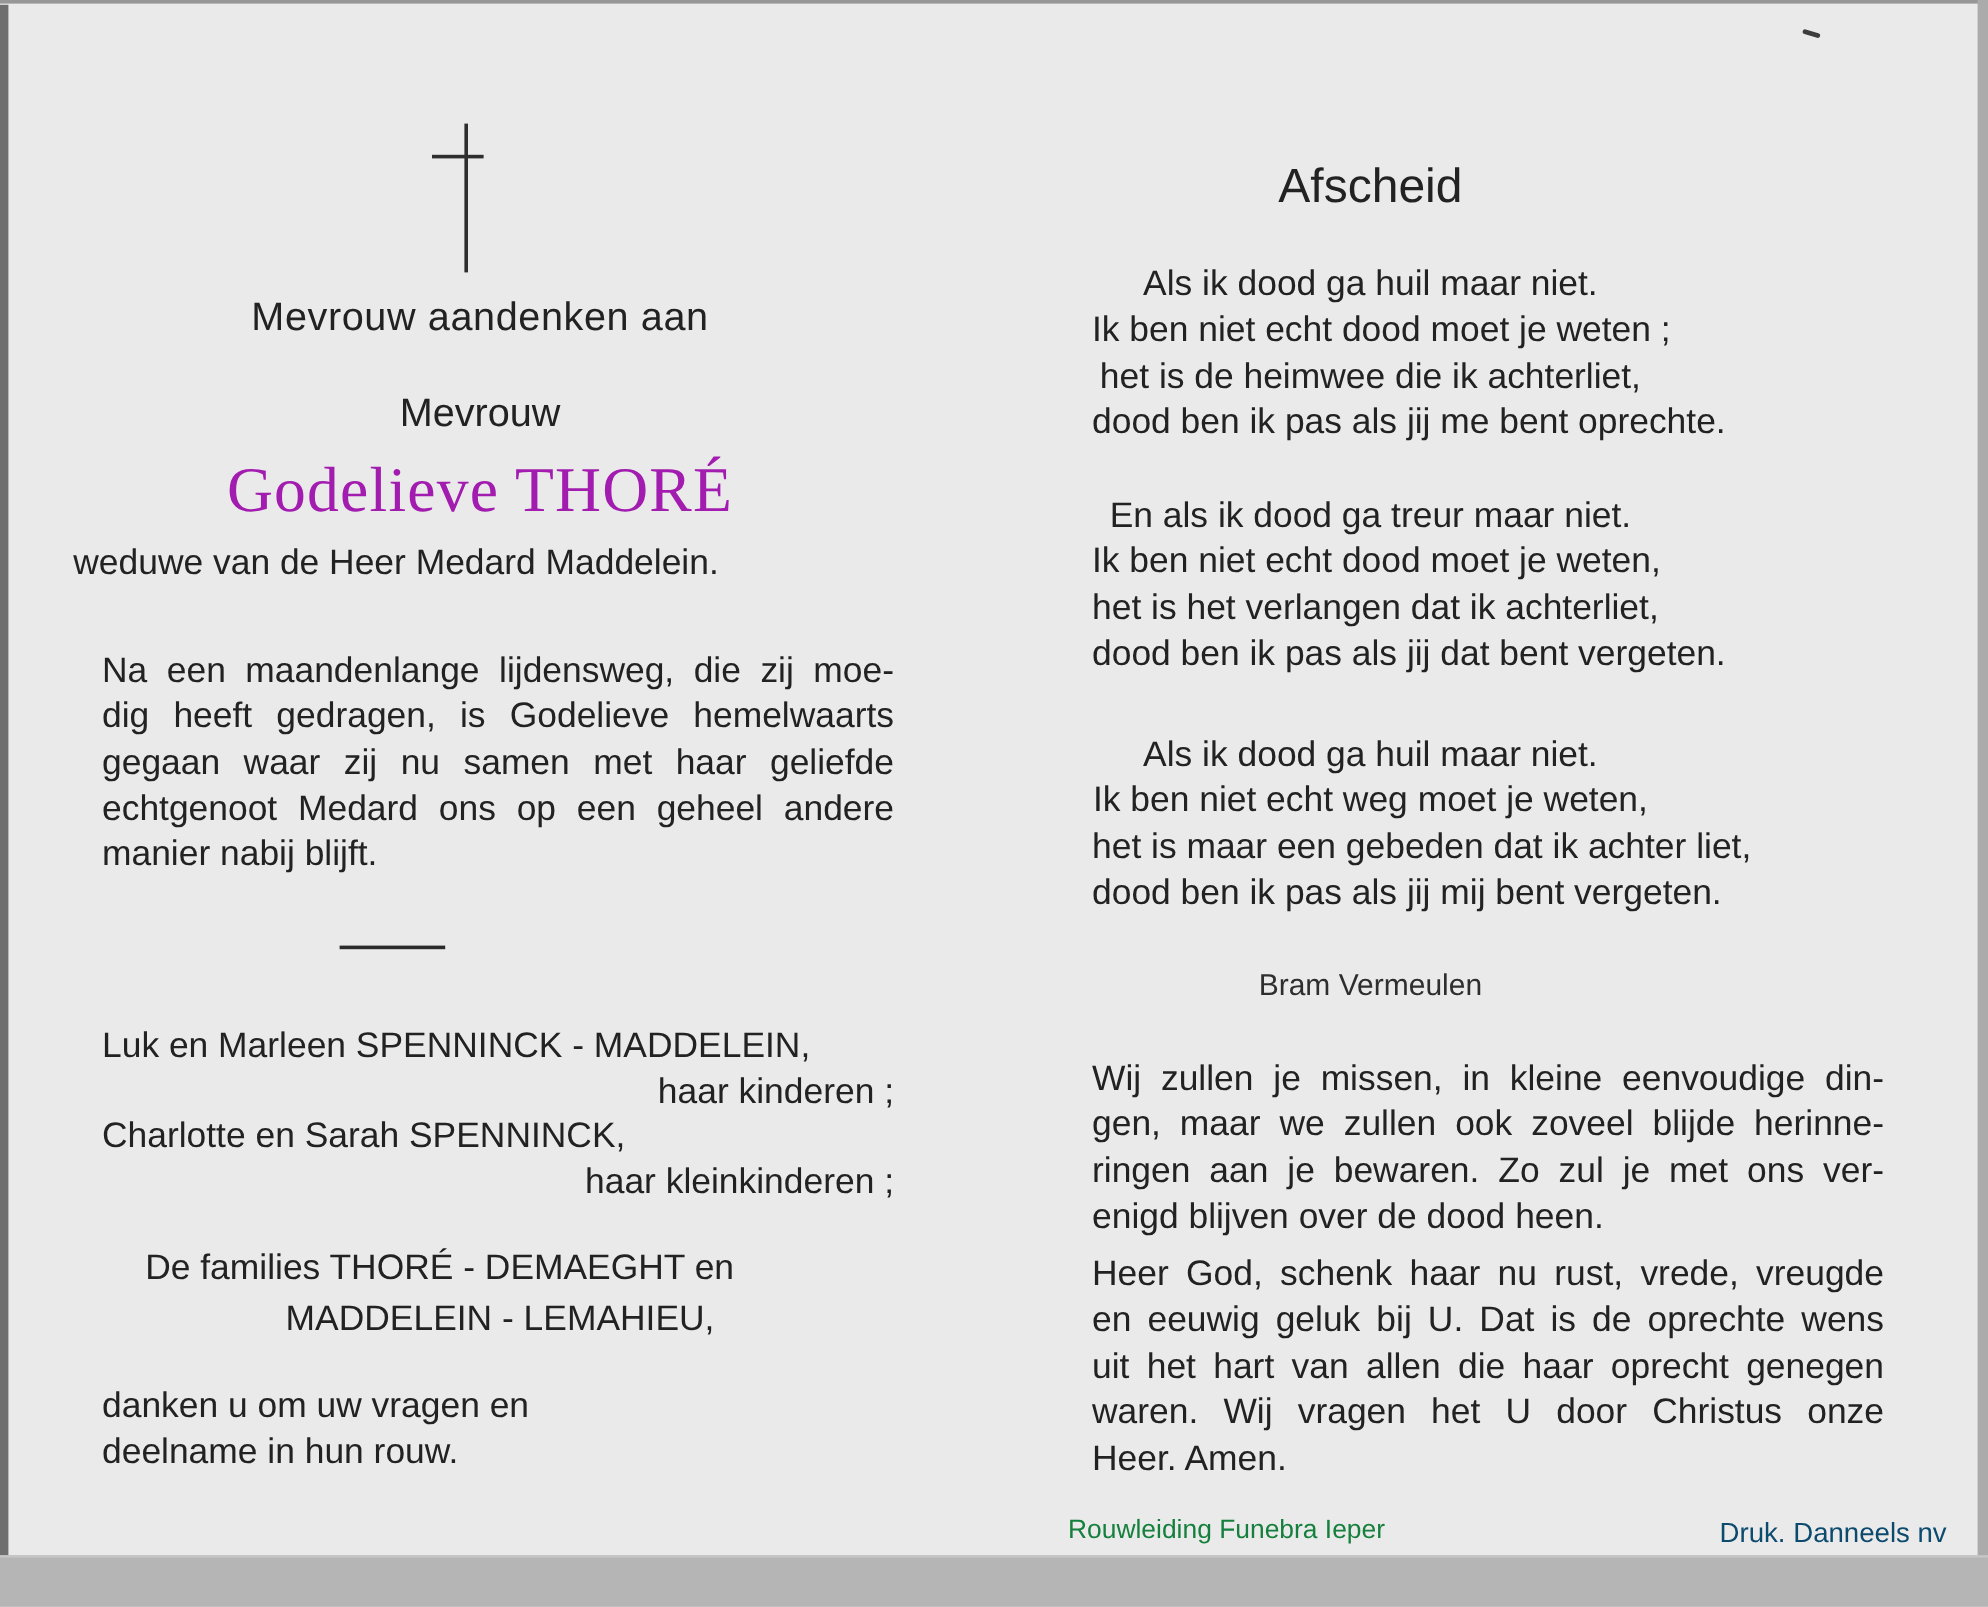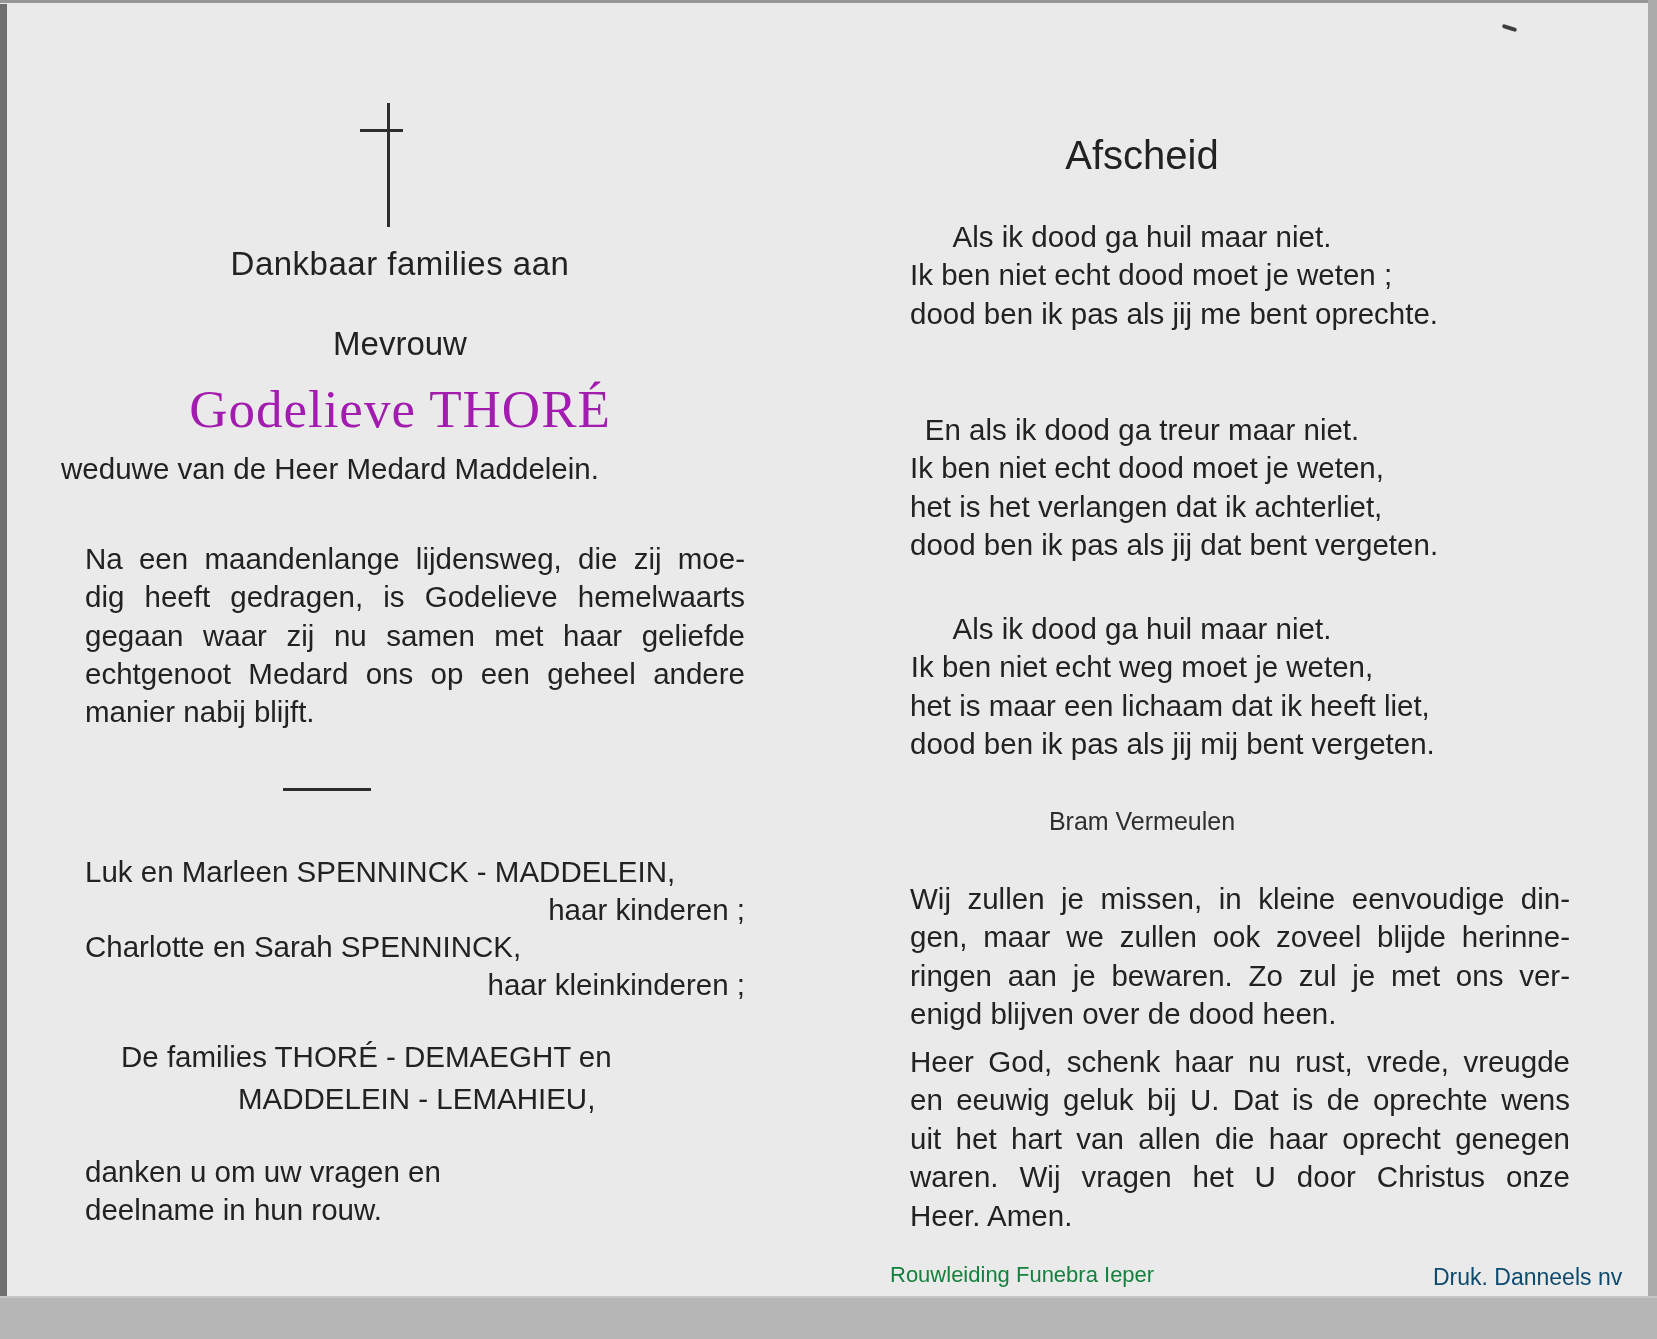--- a/index.html
+++ b/index.html
@@ -68,21 +68,21 @@
   <div class="edge-right"></div>
   <div class="band-bottom"></div>
   <div class="speck"></div>
 
   <section class="col-left">
     <div class="cross">
       <div class="cross-v"></div>
       <div class="cross-h"></div>
     </div>
 
-    <div class="abs center-block dedication">Dankbaar families aan</div>
+    <div class="abs center-block dedication">Mevrouw aandenken aan</div>
     <div class="abs center-block honorific">Mevrouw</div>
     <div class="abs center-block deceased-name">Godelieve THORÉ</div>
     <div class="abs center-block widow-line">weduwe van de Heer Medard Maddelein.</div>
 
     <div class="abs obituary">
       <div class="jl">Na een maandenlange lijdensweg, die zij moe-</div>
       <div class="jl">dig heeft gedragen, is Godelieve hemelwaarts</div>
       <div class="jl">gegaan waar zij nu samen met haar geliefde</div>
       <div class="jl">echtgenoot Medard ons op een geheel andere</div>
       <div class="jl last">manier nabij blijft.</div>
@@ -107,32 +107,33 @@
       <div class="fl">deelname in hun rouw.</div>
     </div>
   </section>
 
   <section class="col-right">
     <div class="abs poem-center afscheid">Afscheid</div>
 
     <div class="stanza s1">
       <div class="pl">Als ik dood ga huil maar niet.</div>
       <div class="pl">Ik ben niet echt dood moet je weten ;</div>
+      <div class="pl">het is de heimwee die ik achterliet,</div>
       <div class="pl">dood ben ik pas als jij me bent oprechte.</div>
     </div>
     <div class="stanza s2">
       <div class="pl">En als ik dood ga treur maar niet.</div>
       <div class="pl">Ik ben niet echt dood moet je weten,</div>
       <div class="pl">het is het verlangen dat ik achterliet,</div>
       <div class="pl">dood ben ik pas als jij dat bent vergeten.</div>
     </div>
     <div class="stanza s3">
       <div class="pl">Als ik dood ga huil maar niet.</div>
       <div class="pl">Ik ben niet echt weg moet je weten,</div>
-      <div class="pl">het is maar een lichaam dat ik heeft liet,</div>
+      <div class="pl">het is maar een gebeden dat ik achter liet,</div>
       <div class="pl">dood ben ik pas als jij mij bent vergeten.</div>
     </div>
 
     <div class="abs poem-center author">Bram Vermeulen</div>
 
     <div class="abs closing p1">
       <div class="jl">Wij zullen je missen, in kleine eenvoudige din-</div>
       <div class="jl">gen, maar we zullen ook zoveel blijde herinne-</div>
       <div class="jl">ringen aan je bewaren. Zo zul je met ons ver-</div>
       <div class="jl last">enigd blijven over de dood heen.</div>

